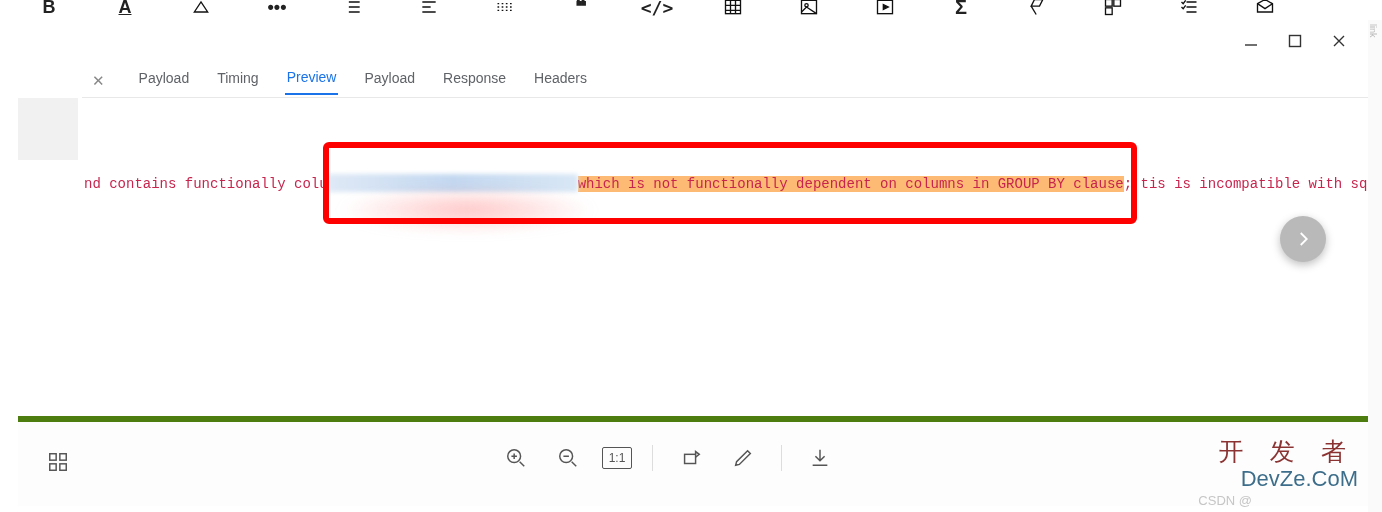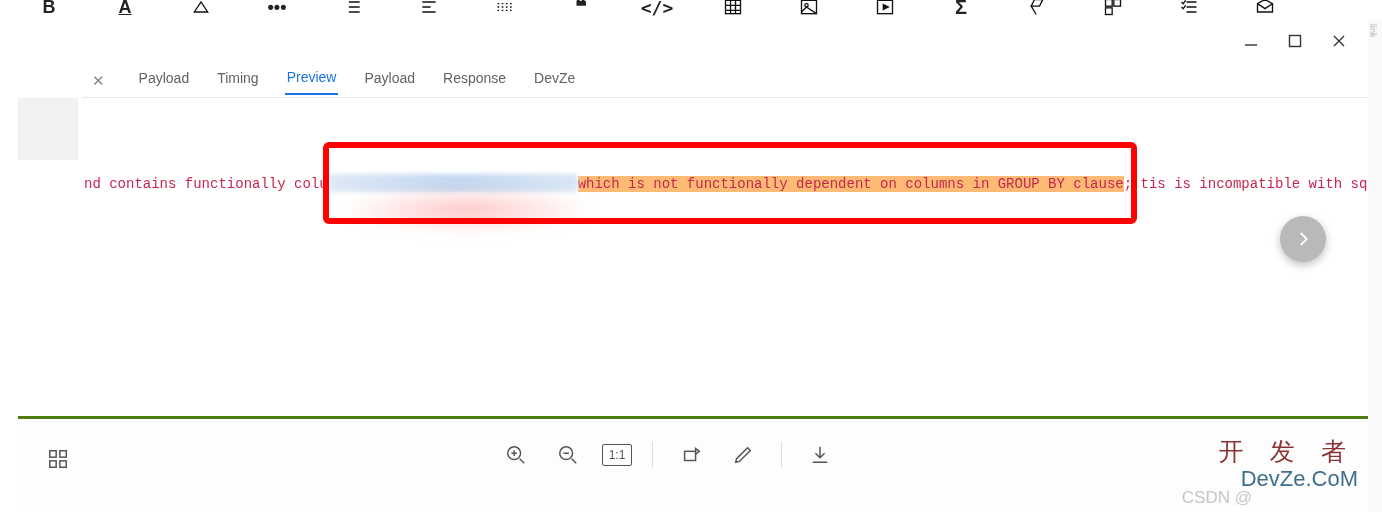--- a/index.html
+++ b/index.html
@@ -149,21 +149,21 @@
     display: flex; align-items:center; justify-content:center;
     box-shadow: 0 3px 8px rgba(0,0,0,0.25);
     cursor: default;
   }
   .fab-next svg { width: 18px; height: 18px; stroke:#fff; stroke-width:2.4; fill:none; }
 
   .bottom-bar {
     position: absolute;
     left: 18px; right: 14px; bottom: 6px;
     height: 90px;
-    border-top: 3px solid #4d7c0f;
+    border-top: 6px solid #4d7c0f;
     background: #fdfdfd;
   }
   .bb-left {
     position: absolute; left: 22px; top: 22px;
   }
   .bb-center {
     position: absolute; left: 480px; top: 18px;
     display: flex; align-items: center; gap: 16px;
   }
   .bb-icon {
@@ -187,21 +187,21 @@
     position: absolute;
     right: 24px; bottom: 20px;
     font-size: 22px;
     color: #0c4a6e;
     opacity: 0.8;
     font-family: "Comic Sans MS", Arial, sans-serif;
   }
   .watermark3 {
     position: absolute;
     right: 130px; bottom: 4px;
-    font-size: 17px;
+    font-size: 13px;
     color: #c6c6c6;
   }
 </style>
 </head>
 <body>
 
 <div class="editor-toolbar">
   <div class="ed-icon">B</div>
   <div class="ed-icon" style="text-decoration:underline">A</div>
   <div class="ed-icon">
@@ -297,21 +297,21 @@
       </div>
   </div>
 
   <div class="tabbar">
     <span class="close-x">✕</span>
     <span class="tab">Payload</span>
     <span class="tab">Timing</span>
     <span class="tab active">Preview</span>
     <span class="tab">Payload</span>
     <span class="tab">Response</span>
-    <span class="tab">DevZe</span>
+    <span class="tab">Headers</span>
   </div>
 
   <div class="gutter"></div>
 
   <div class="content">
     <div class="err-line">
       <span class="seg">nd contains functionally colu</span><span class="redacted"></span><span class="seg highlighted">which is not functionally dependent on columns in GROUP BY clause</span><span class="seg">; t</span><span class="seg">is is incompatible with sql_</span>
     </div>
   </div>
 

